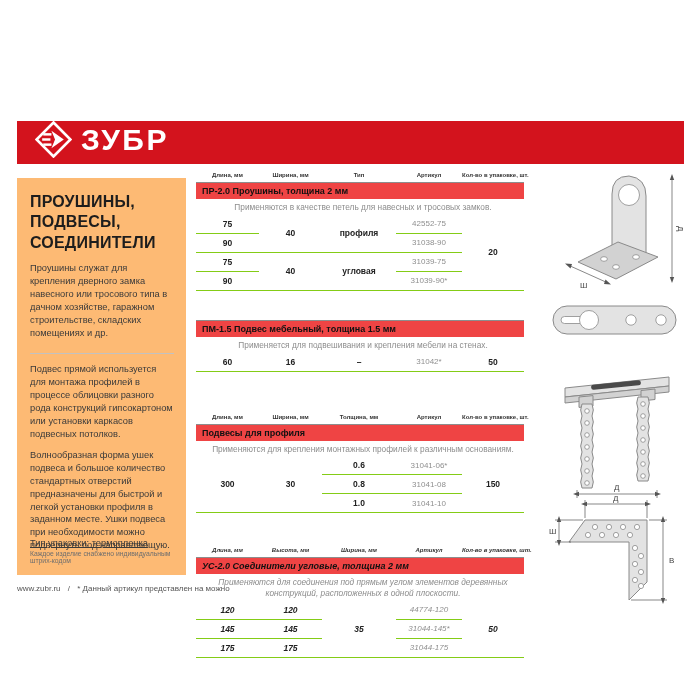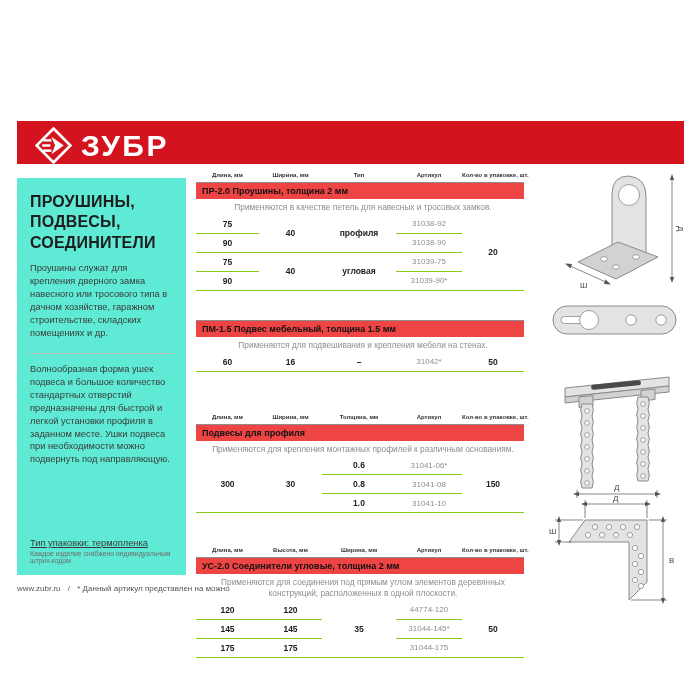--- a/index.html
+++ b/index.html
@@ -1,28 +1,28 @@
 <!DOCTYPE html>
 <html><head>
 <meta charset="utf-8">
 <style>
   * { margin:0; padding:0; box-sizing:border-box; }
   html,body { width:700px; height:700px; background:#ffffff; font-family:"Liberation Sans", sans-serif; }
   .page { position:relative; width:700px; height:700px; overflow:hidden; }
 
   
   .banner { position:absolute; left:17px; top:121px; width:667px; height:43px;
-            background:#d3131d; display:flex; align-items:flex-end; padding-left:18px; }
+            background:#d3131d; display:flex; align-items:flex-start; padding-left:18px; }
   .logo { display:flex; align-items:center; gap:9px; }
   .logo-icon { width:37px; height:37px; flex:0 0 auto; }
   .brand-text { color:#ffffff; font-weight:bold; font-size:30px; letter-spacing:2.5px; line-height:1; }
 
   
   .sidebar { position:absolute; left:17px; top:178px; width:169px; height:397px;
-             background:#5eead4; padding:14px 12px 12px 13px; }
+             background:#fdba74; padding:14px 12px 12px 13px; }
   .sidebar-title { font-size:16px; font-weight:bold; color:#1d1d1d; line-height:1.28; letter-spacing:0.2px; }
   .sidebar p { font-size:9.3px; line-height:1.38; color:#3a3a3a; margin-top:9px; }
   .sidebar .divider { border:none; border-top:1px solid #c2c2c2; margin:14px 0 5px 0; }
   .pack { position:absolute; left:13px; right:10px; bottom:11px; }
   .pack-type { font-size:9.3px; color:#3a3a3a;text-decoration:underline; }
   .pack-barcode { font-size:6.8px; color:#6e6e6e; margin-top:2px; }
 
   
   .footer { position:absolute; left:17px; top:584px; font-size:8px; color:#555; }
   .footer span { margin-right:5px; }
@@ -33,21 +33,21 @@
   col.c1 { width:63px; } col.c2 { width:63px; } col.c3 { width:74px; }
   col.c4 { width:66px; } col.c5 { width:62px; }
   th { font-size:6px; font-weight:bold; color:#333; text-align:center;
        padding:4px 0 4px 0; white-space:nowrap; overflow:visible; }
   tr.section td { background:#ef4444; border-top:1px solid #8d8d8d;
        font-size:9px; font-weight:bold; color:#111; text-align:left; padding:3px 0 3px 6px; }
   tr.desc td { font-size:8.3px; color:#8d8d8d; text-align:center; padding:3px 0 2px 6px; line-height:1.3; }
   tr.data td { font-size:8.5px; font-weight:bold; color:#222; text-align:center;
        padding:4px 0; border-bottom:1px solid #84cc16; }
   tr.data td.art { color:#8f8f8f; font-weight:normal; font-size:8px; }
-  .tbl2 { margin-top:29px; } .tbl3 { margin-top:38px; } .tbl4 { margin-top:30px; }
+  .tbl2 { margin-top:29px; } .tbl3 { margin-top:38px; } .tbl4 { margin-top:30px;font-style:italic; }
 
   
   .fig { position:absolute; }
   .fig1 { left:552px; top:166px; width:136px; height:134px; }
   .fig2 { left:548px; top:292px; width:134px; height:58px; }
   .fig3 { left:555px; top:366px; width:126px; height:134px; }
   .fig4 { left:545px; top:490px; width:145px; height:122px; }
   .dim-label { font-size:8px; fill:#444; font-family:"Liberation Sans", sans-serif; }
   .metal { fill:#e3e3e3; stroke:#8a8a8a; stroke-width:1; }
   .metal-dark { fill:#d2d2d2; stroke:#8a8a8a; stroke-width:1; }
@@ -74,20 +74,21 @@
   </div>
 
   <aside class="sidebar">
     <div class="sidebar-title">
       <div>ПРОУШИНЫ,</div>
       <div>ПОДВЕСЫ,</div>
       <div>СОЕДИНИТЕЛИ</div>
     </div>
     <p>Проушины служат для крепления дверного замка навесного или тросового типа в дачном хозяйстве, гаражном строительстве, складских помещениях и др.</p>
     <hr class="divider">
+    <p>Подвес прямой используется для монтажа профилей в процессе облицовки разного рода конструкций гипсокартоном или установки каркасов подвесных потолков.</p>
     <p>Волнообразная форма ушек подвеса и большое количество стандартных отверстий предназначены для быстрой и легкой установки профиля в заданном месте. Ушки подвеса при необходимости можно подвернуть под направляющую.</p>
     <div class="pack">
       <div class="pack-type">Тип упаковки: термопленка</div>
       <div class="pack-barcode">Каждое изделие снабжено индивидуальным штрих-кодом</div>
     </div>
   </aside>
 
   <div class="footer">
     <span>www.zubr.ru</span>
     <span>/</span>
@@ -117,21 +118,21 @@
         <tr class="section">
           <td colspan="5">ПР-2.0  Проушины, толщина 2 мм</td>
         </tr>
         <tr class="desc">
           <td colspan="5">Применяются в качестве петель для навесных и тросовых замков.</td>
         </tr>
         <tr class="data">
           <td>75</td>
           <td rowspan="2">40</td>
           <td rowspan="2">профиля</td>
-          <td class="art">31038-92</td>
+          <td class="art">42552-75</td>
           <td rowspan="4">20</td>
         </tr>
         <tr class="data">
           <td>90</td>
           <td class="art">31038-90</td>
         </tr>
         <tr class="data">
           <td>75</td>
           <td rowspan="2">40</td>
           <td rowspan="2">угловая</td>

